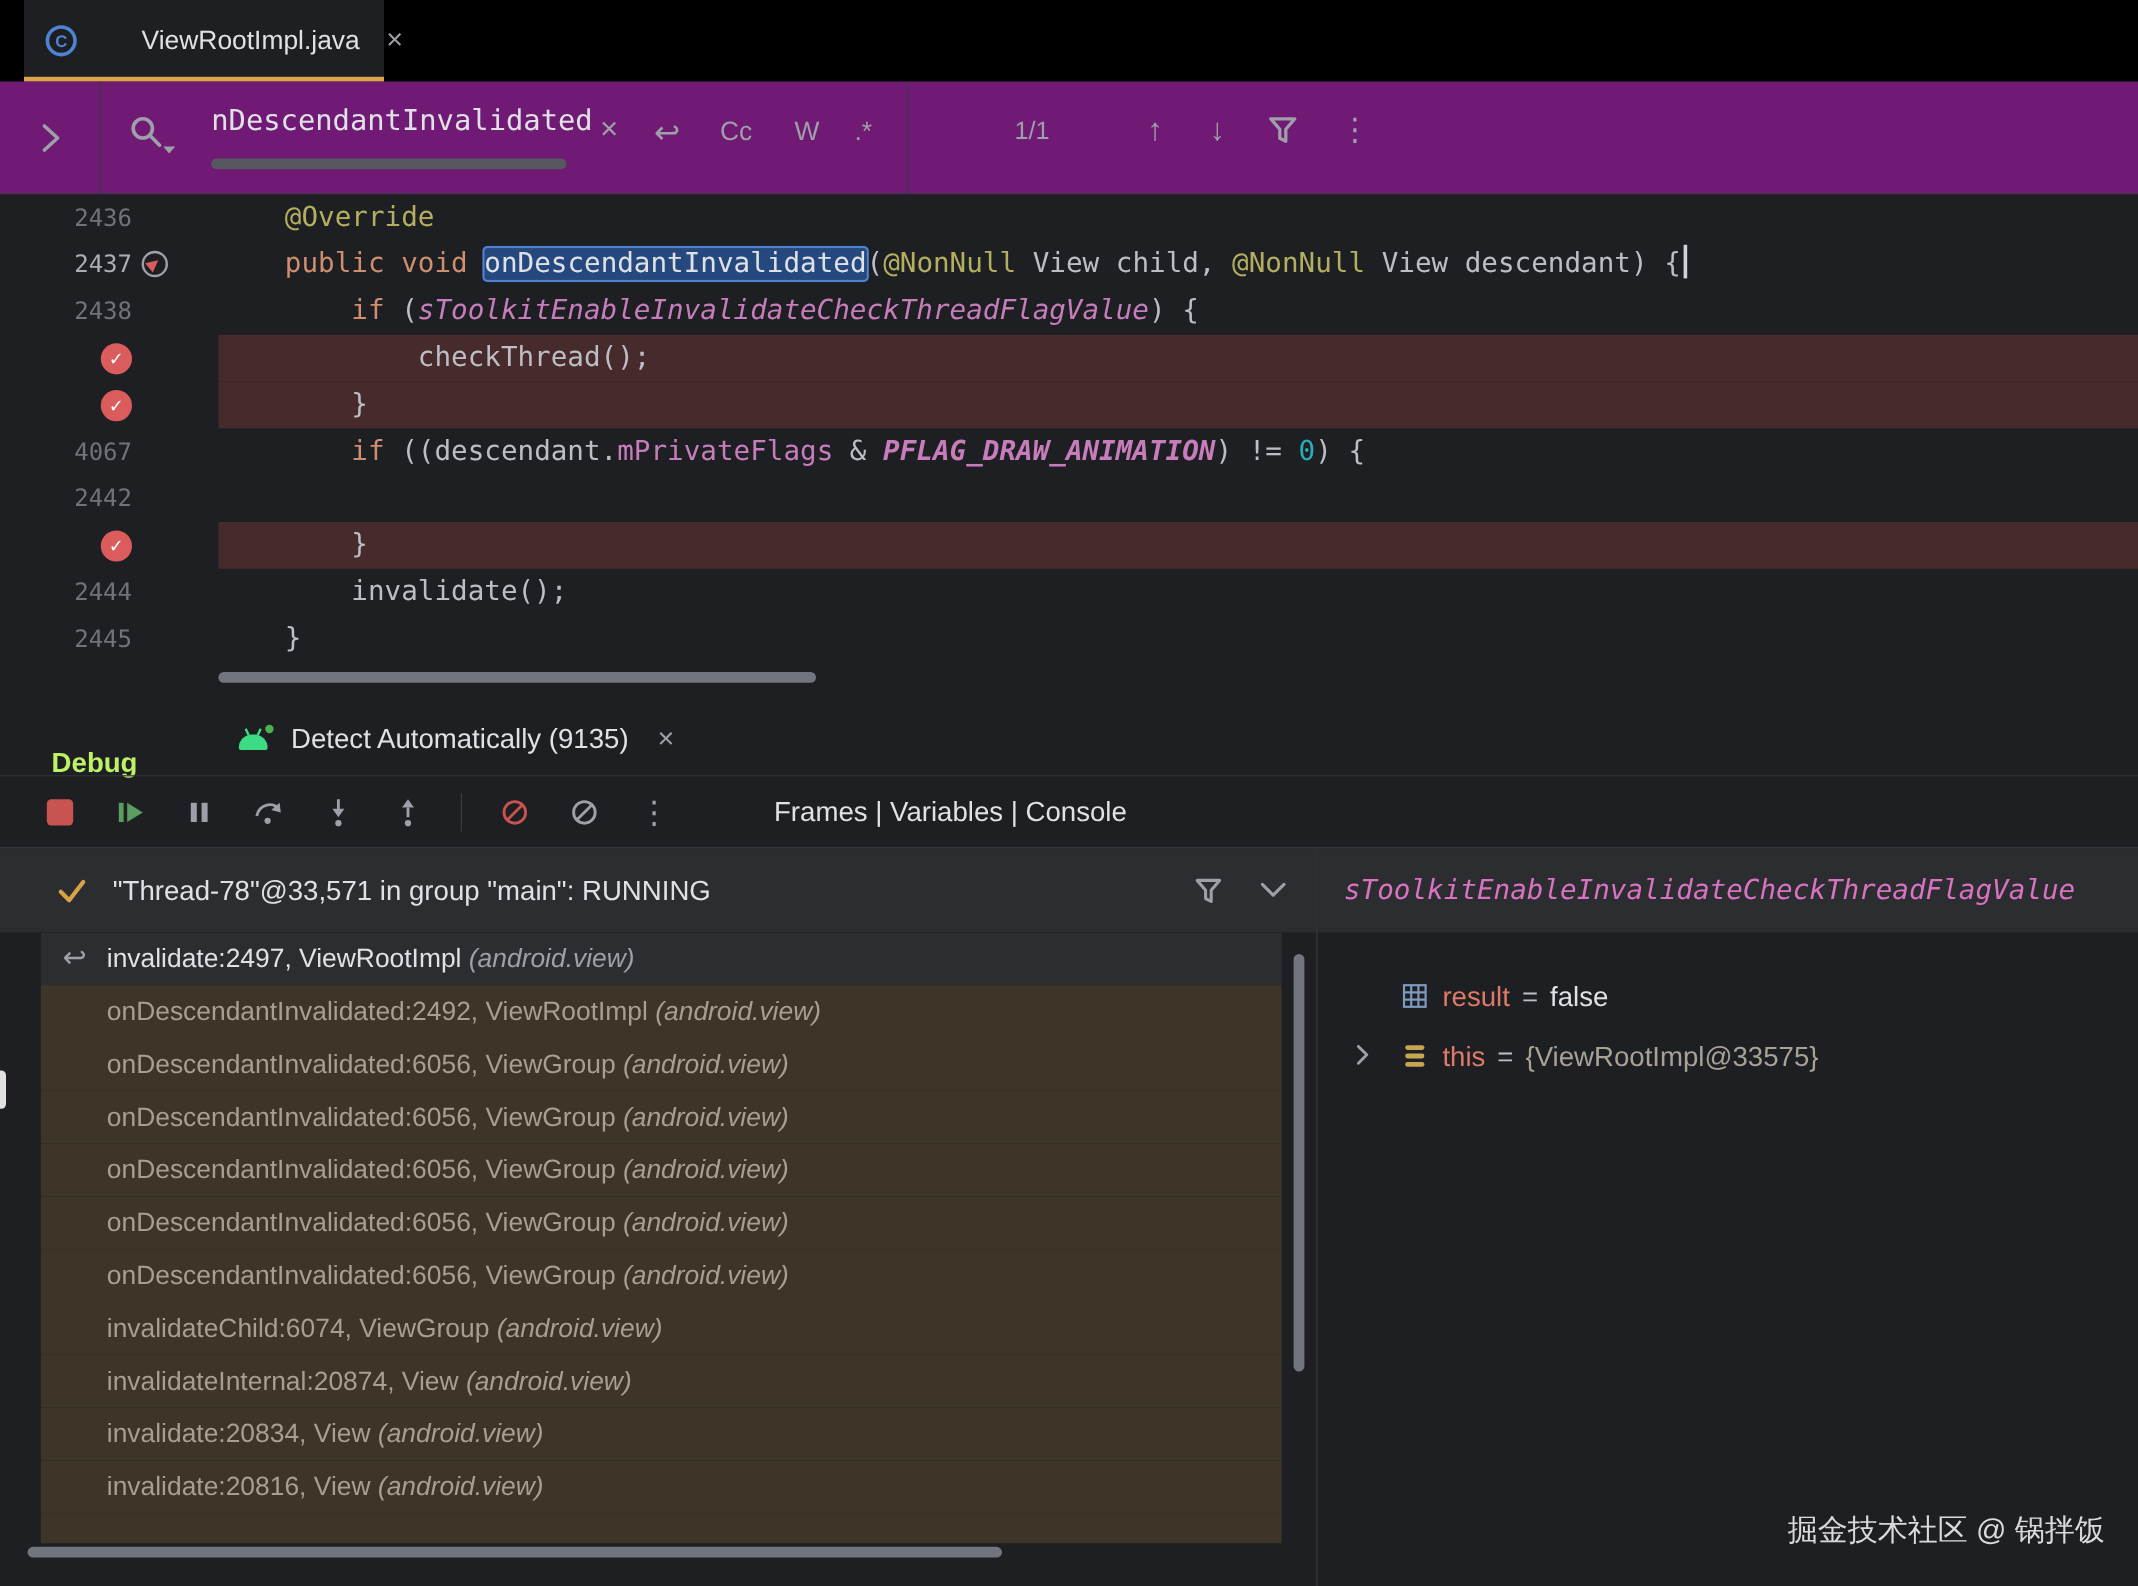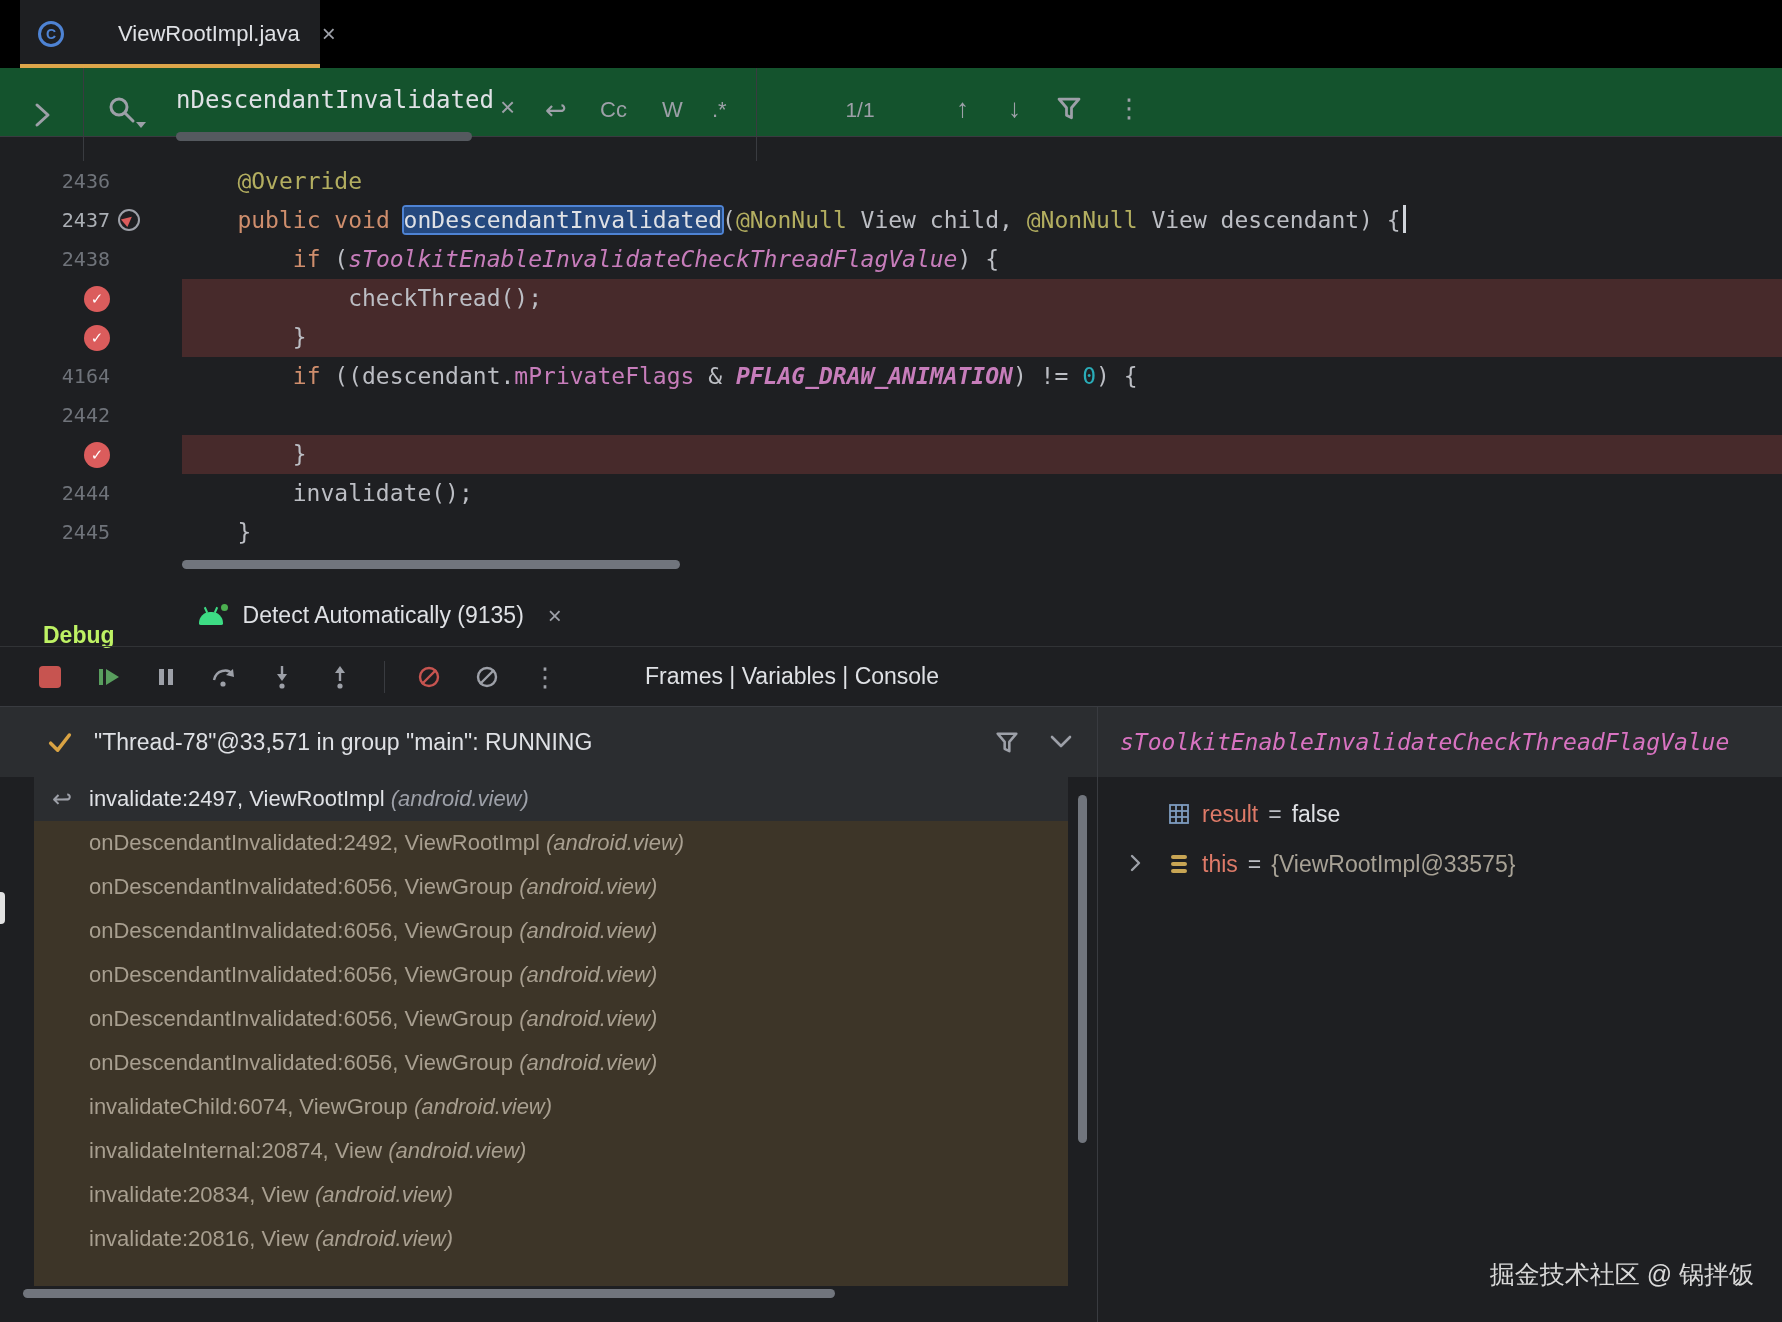--- a/index.html
+++ b/index.html
@@ -8,21 +8,21 @@
 
   
   .tabstrip{position:absolute;left:0;top:0;width:1782px;height:68px;background:#000;}
   .editor-tab{position:absolute;left:20px;top:0;height:68px;width:300px;background:#1E1F22;display:flex;align-items:center;gap:14px;padding:0 18px;}
   .java-class-icon{width:26px;height:26px;border-radius:50%;border:3px solid #4E83D4;color:#4E83D4;font-size:14px;font-weight:bold;display:flex;align-items:center;justify-content:center;flex:0 0 auto;}
   .editor-tab .title{font-size:22px;color:#DFE1E5;white-space:nowrap;margin-left:40px;}
   .tab-close{font-size:24px;color:#9DA0A8;margin-left:8px;line-height:1;}
   .tab-underline{position:absolute;left:0;bottom:0;width:100%;height:4px;background:#DCA54A;}
 
   
-  .searchbar{position:absolute;left:0;top:68px;width:1782px;height:69px;background:#14532d;border-bottom:1px solid #393B40;}
+  .searchbar{position:absolute;left:0;top:68px;width:1782px;height:94px;background:#701a75;border-bottom:1px solid #393B40;}
   .sb-chevron{position:absolute;left:0;top:0;width:84px;height:93px;border-right:1px solid #393B40;display:flex;align-items:center;justify-content:center;}
   .sb-search-icon{position:absolute;left:106px;top:26px;width:40px;height:40px;}
   .sb-caret-down{position:absolute;right:0;bottom:6px;width:0;height:0;border-left:5px solid transparent;border-right:5px solid transparent;border-top:6px solid #9DA0A8;}
   .sb-query{position:absolute;left:176px;top:18px;height:46px;line-height:46px;font:24px "DejaVu Sans Mono",monospace;color:#DFE1E5;white-space:nowrap;}
   .sb-clear{position:absolute;left:500px;top:26px;font-size:26px;color:#9DA0A8;line-height:1;}
   .sb-mini-scroll{position:absolute;left:176px;top:64px;width:296px;height:9px;border-radius:5px;background:#55595F;}
   .sb-toggle{position:absolute;top:26px;font-size:22px;color:#9DA0A8;line-height:32px;}
   .sb-newline{left:545px;font-size:26px;}
   .sb-cc{left:600px;}
   .sb-w{left:662px;}
@@ -86,21 +86,21 @@
   .frames-list{position:absolute;left:0;top:70px;width:1097px;height:509px;overflow:hidden;padding-left:34px;}
   .frame-row{position:relative;width:1034px;height:44px;line-height:44px;background:#3D3528;color:#A89F90;font-size:22px;padding-left:55px;white-space:nowrap;}
   .frame-row.current{background:#2B2D30;color:#DFE1E5;}
   .frame-pkg{font-style:italic;}
   .frame-row.current .frame-pkg{color:#9DA0A8;}
   .frame-back-icon{position:absolute;left:18px;top:0;font-size:24px;color:#9DA0A8;}
   .frame-row.partial{height:44px;}
 
   .right-col{flex:1;height:615px;border-left:1px solid #393B40;position:relative;}
   .watch-header{height:70px;background:#2B2D30;display:flex;align-items:center;padding-left:22px;font:italic 23px "DejaVu Sans Mono",monospace;color:#D873C1;white-space:nowrap;overflow:hidden;}
-  .vars{padding-top:12px;}
+  .vars{padding-top:28px;}
   .var-row{position:relative;height:50px;display:flex;align-items:center;padding-left:104px;font-size:23px;white-space:nowrap;}
   .var-expand{position:absolute;left:26px;top:13px;}
   .var-icon{position:absolute;left:70px;top:14px;}
   .var-name{color:#DE7A68;}
   .var-eq{color:#BCBEC4;margin:0 10px;}
   .val-kw{color:#DFE1E5;}
   .val-obj{color:#A8A296;}
 
   
   .frames-vscroll{position:absolute;left:1078px;top:795px;width:9px;height:348px;border-radius:5px;background:#71757D;}
@@ -182,21 +182,21 @@
         <pre class="code-text"><span>            checkThread();</span></pre>
       </div>
       <div class="code-row bp">
         <div class="gutter">
           <span class="bp-dot">✓</span>
         </div>
         <pre class="code-text"><span>        }</span></pre>
       </div>
       <div class="code-row">
         <div class="gutter">
-          <span class="lnum">4164</span>
+          <span class="lnum">4067</span>
         </div>
         <pre class="code-text"><span>        </span><span class="tk-kw">if</span><span> ((descendant.</span><span class="tk-field">mPrivateFlags</span><span> &amp; </span><span class="tk-const">PFLAG_DRAW_ANIMATION</span><span>) != </span><span class="tk-num">0</span><span>) {</span></pre>
       </div>
       <div class="code-row">
         <div class="gutter">
           <span class="lnum">2442</span>
         </div>
       </div>
       <div class="code-row bp">
         <div class="gutter">

